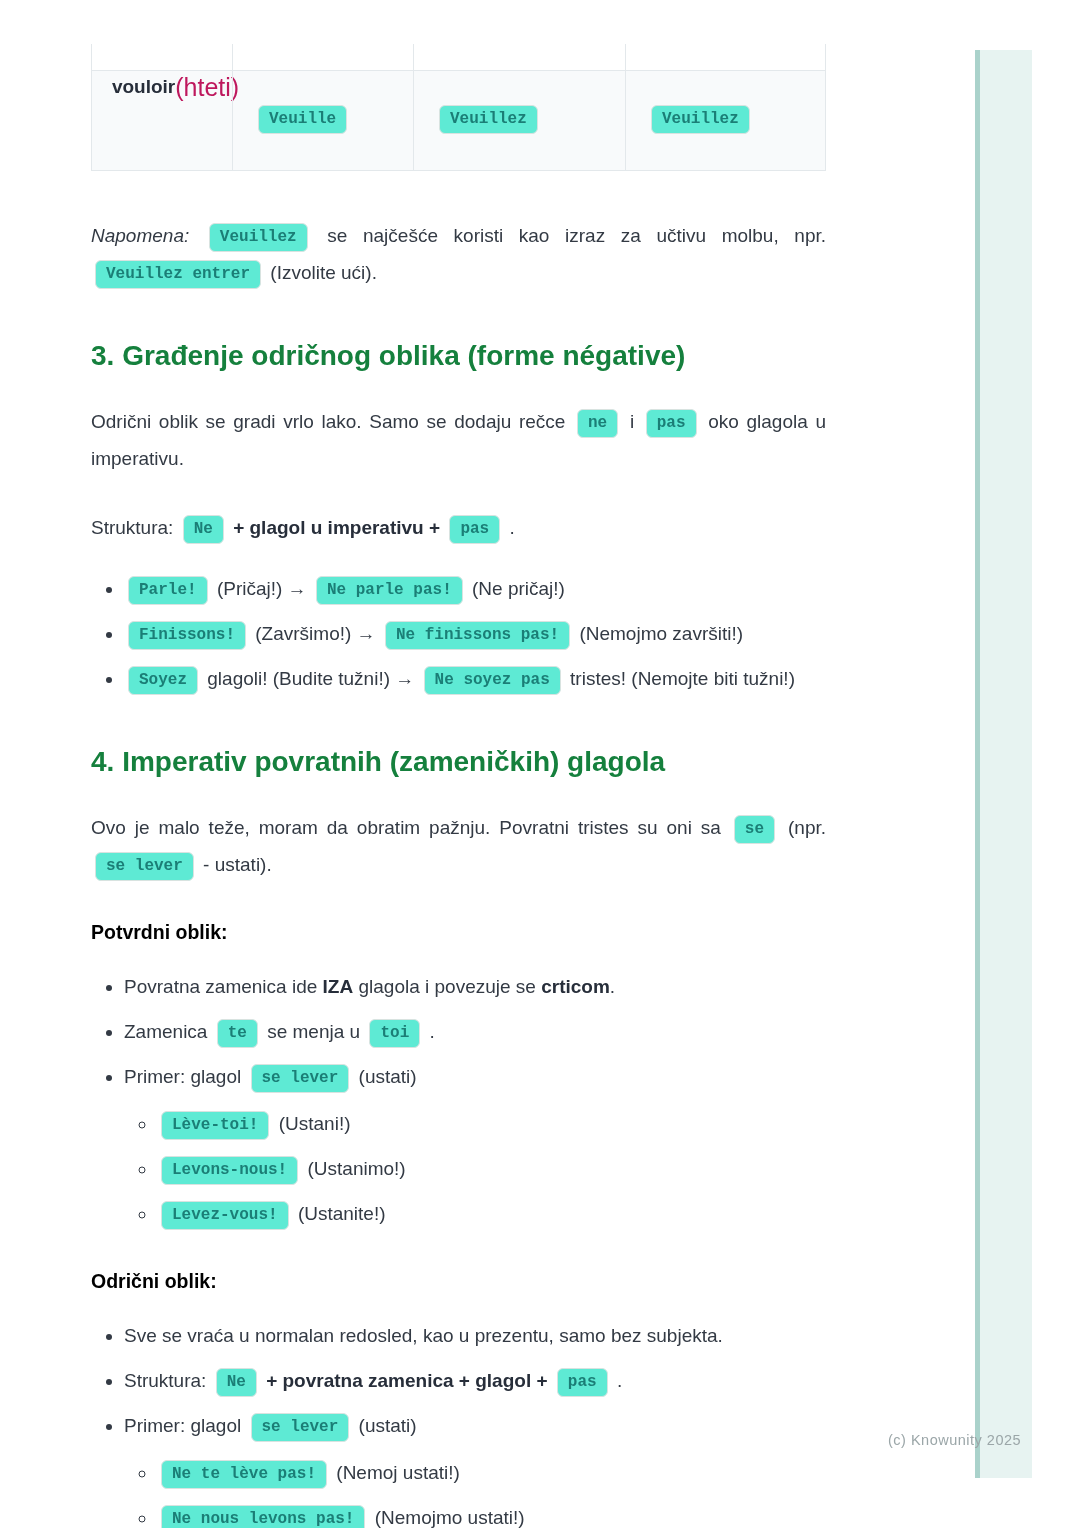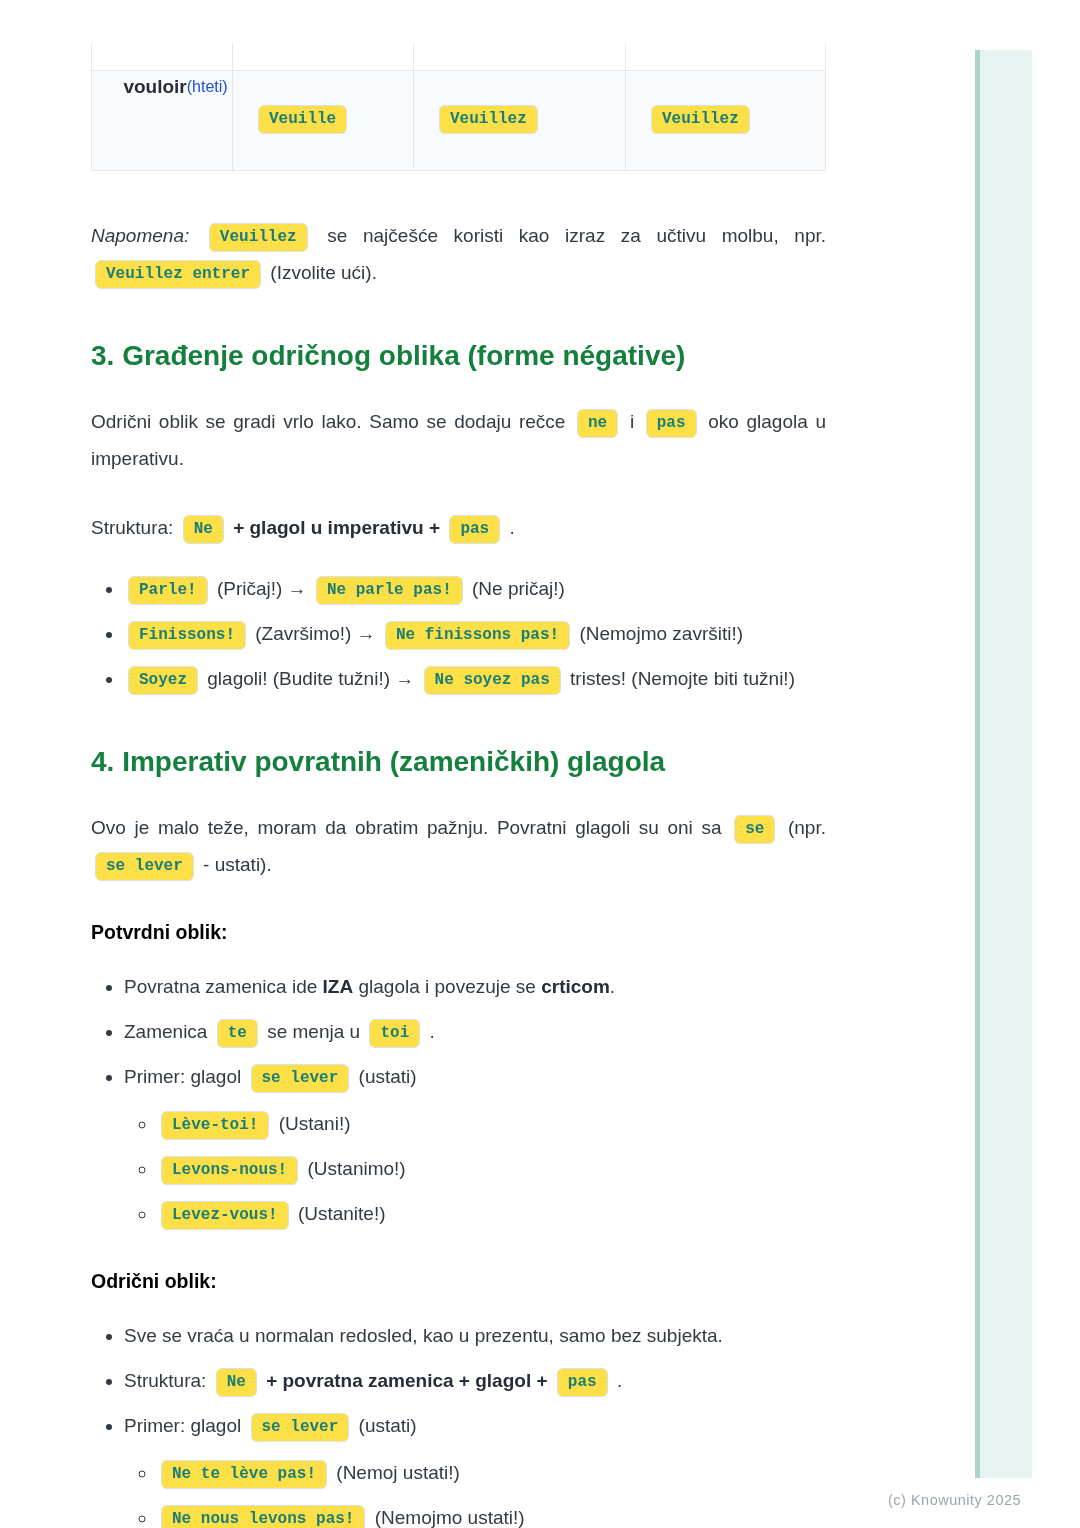--- a/index.html
+++ b/index.html
@@ -6,44 +6,44 @@
   html,body { background:#ffffff; }
   .page {
     position:relative; width:1080px; height:1528px; background:#ffffff;
     font-family:"Liberation Sans", sans-serif; color:#333a44; overflow:hidden;
   }
   .accent-bar {
     position:absolute; left:975px; top:50px; width:57px; height:1428px;
     background:#e7f3f1; border-left:5px solid #aad2cb;
   }
   .watermark {
-    position:absolute; left:888px; top:1492px; z-index:2;
+    position:absolute; left:888px; top:1432px; z-index:2;
     font-size:14.5px; color:#9ba6a8; letter-spacing:0.5px; white-space:nowrap;
   }
   .content { position:absolute; left:91px; top:0; width:735px; }
 
   
   .conj-table { margin-top:44px; border:1px solid #e3e8eb; border-top:none; }
   .trow { display:flex; }
   .trow.partial { height:26px; background:#ffffff; }
   .trow.main { background:#f8fafb; border-top:1px solid #e3e8eb; height:100px; align-items:center; }
   .tcell { height:100%; }
   .c1 { width:140px; }
   .c2 { width:181px; border-left:1px solid #e3e8eb; }
   .c3 { width:212px; border-left:1px solid #e3e8eb; }
   .c4 { width:200px; border-left:1px solid #e3e8eb; }
   .trow.main .tcell { display:flex; align-items:center; padding-left:21px; }
   .verb-cell { flex-direction:row; align-items:flex-start !important; justify-content:center; padding-left:27px !important; }
   .verb { font-weight:bold; font-size:19px; color:#272e3a; line-height:32px; }
-  .verb-tr { font-size:16px; color:#1d4ed8; line-height:32px; }
+  .verb-tr { font-size:25px; color:#be185d; line-height:32px; }
 
   
   .chip {
     display:inline-block; font-family:"Liberation Mono", monospace; font-weight:bold;
-    font-size:16px; color:#1b7e76; background:#fde047; border:1px solid #d8e3e0;
+    font-size:16px; color:#1b7e76; background:#5eead4; border:1px solid #d8e3e0;
     border-radius:6px; padding:3px 10px 4px; margin:0 4px; line-height:1.25;
     vertical-align:baseline; position:relative; top:-1px; white-space:nowrap;
   }
 
   
   .para, .note { font-size:19px; line-height:37px; }
   .j { text-align:justify; }
   .note { margin-top:46px; }
   .note em { font-style:italic; }
   h2.h { color:#15803d; font-size:28px; line-height:34px; margin:48px 0 30px; font-weight:bold; }
@@ -135,21 +135,21 @@
         <span class="chip">Soyez</span>
         <span>glagoli! (Budite tužni!) →</span>
         <span class="chip">Ne soyez pas</span>
         <span>tristes! (Nemojte biti tužni!)</span>
       </li>
     </ul>
 
     <h2 class="h">4. Imperativ povratnih (zameničkih) glagola</h2>
 
     <p class="para j">
-      <span>Ovo je malo teže, moram da obratim pažnju. Povratni glagoli su oni sa</span>
+      <span>Ovo je malo teže, moram da obratim pažnju. Povratni tristes su oni sa</span>
       <span class="chip">se</span>
       <span>(npr.</span>
       <span class="chip">se lever</span>
       <span>- ustati).</span>
     </p>
 
     <p class="subhead">Potvrdni oblik:</p>
 
     <ul class="l1">
       <li>

